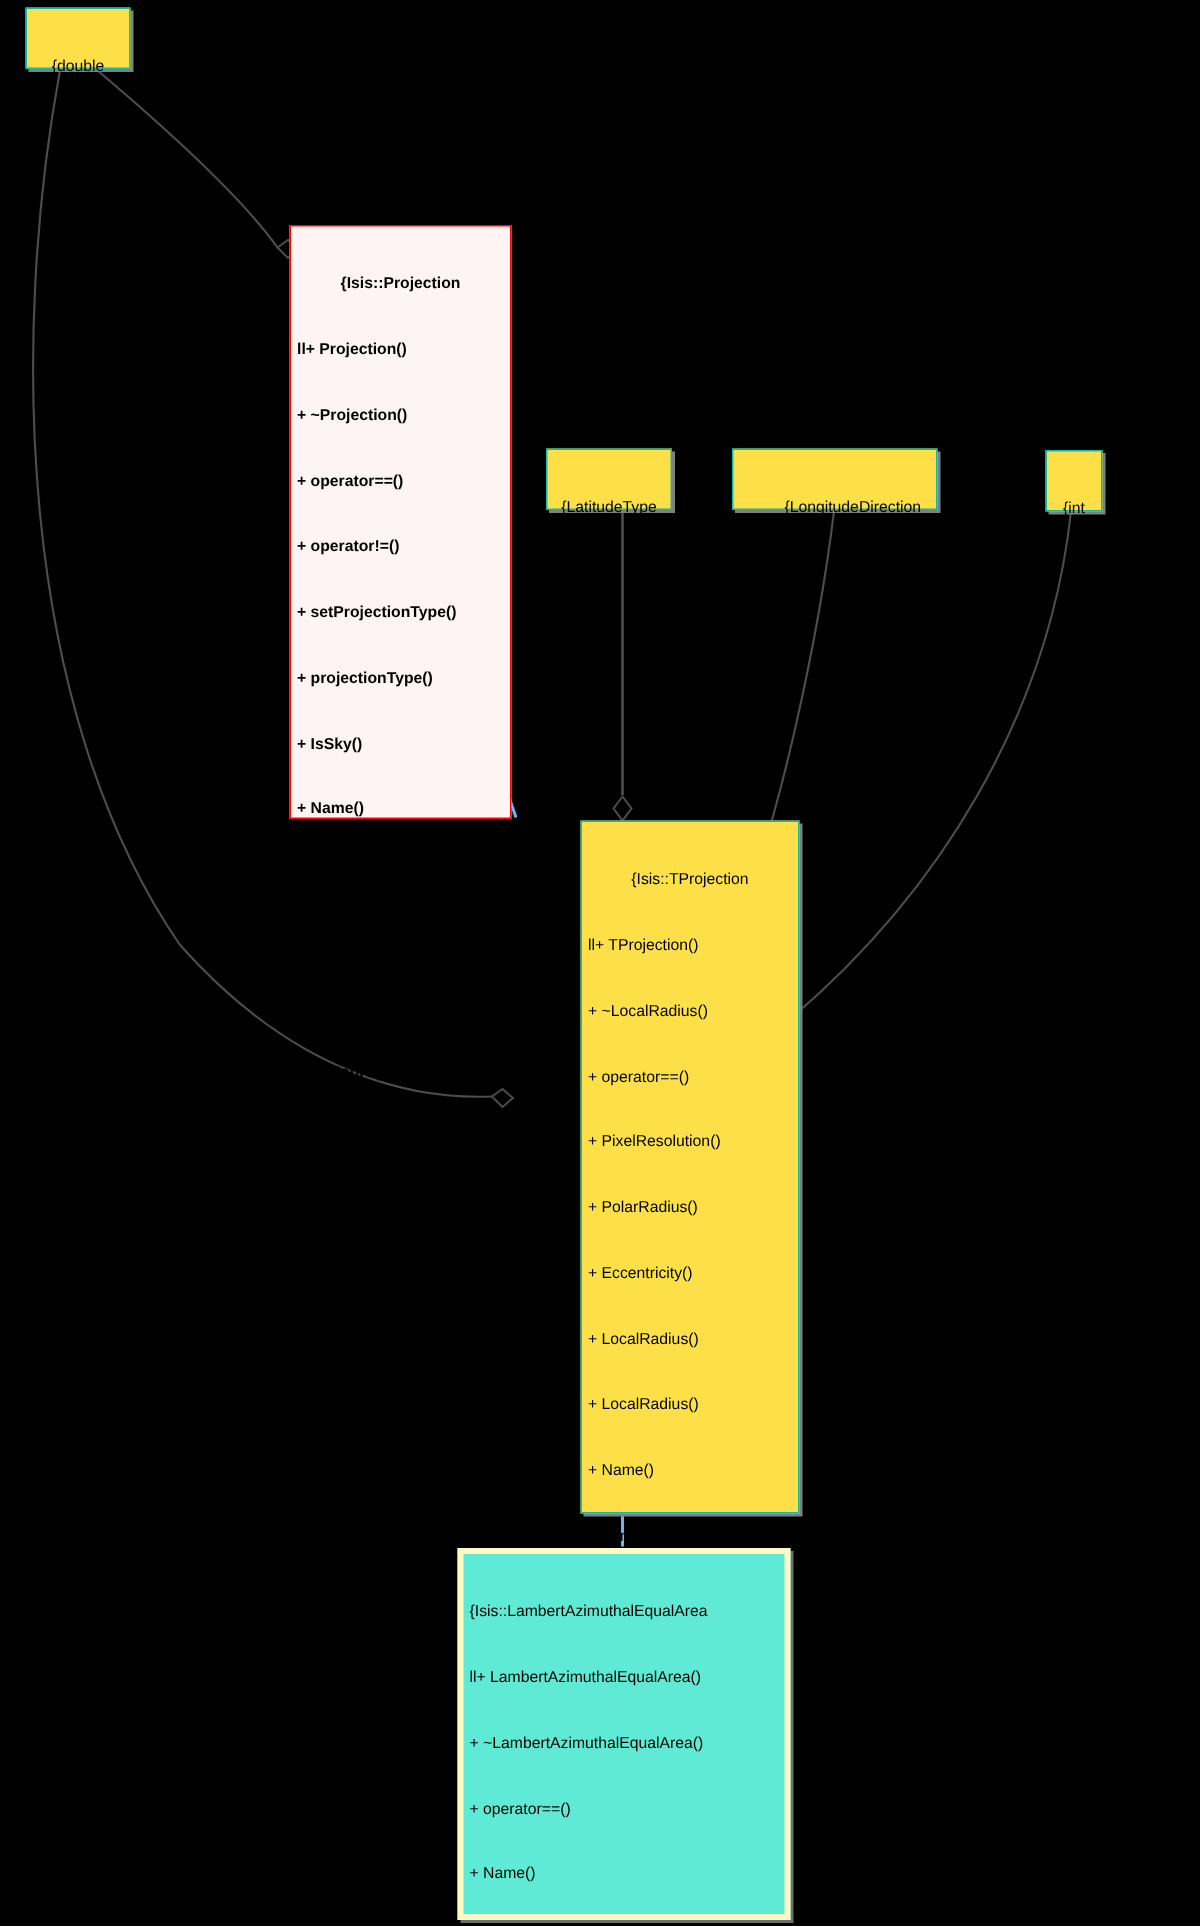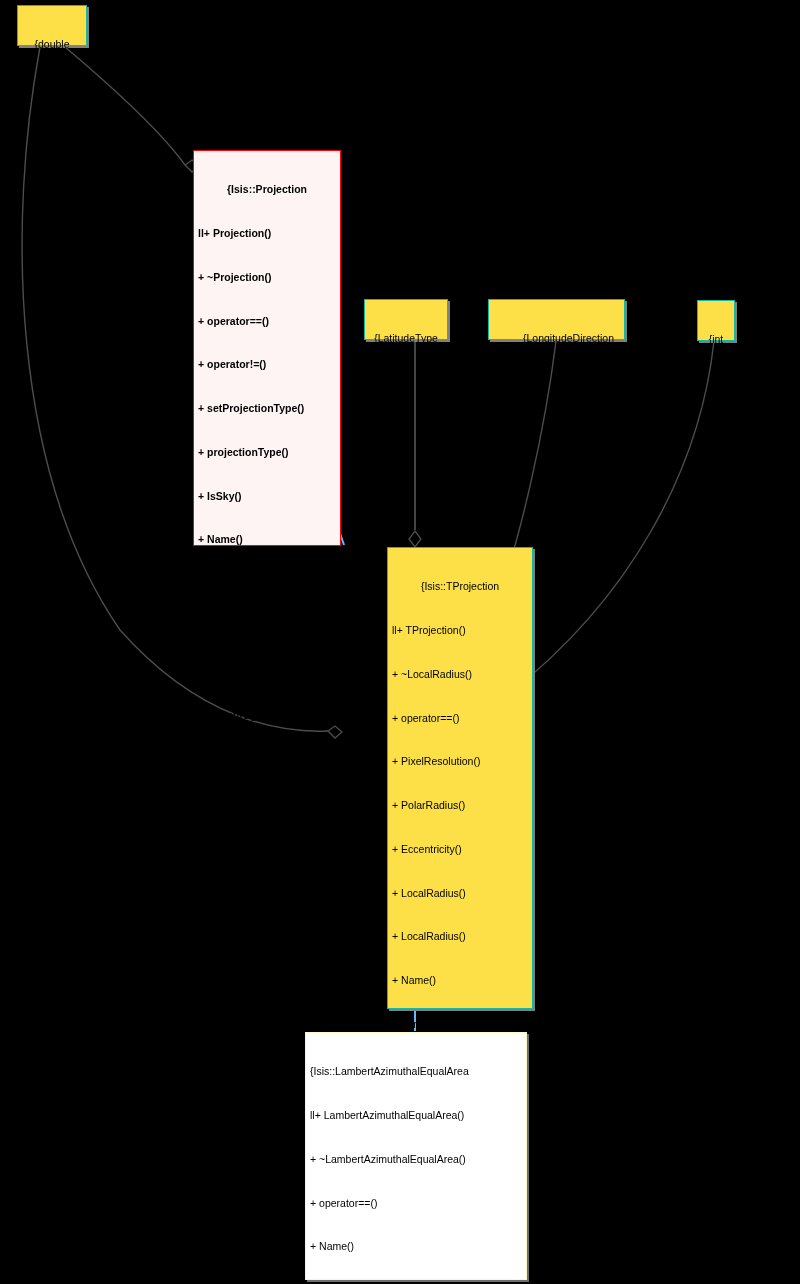--- a/index.html
+++ b/index.html
@@ -44,22 +44,22 @@
     text-align: center;
   }
   
   .node.highlight {
     background: #fff4f4;
     border: 1.5px solid #ff0000;
     box-shadow: none;
   }
   
   .node.grey {
-    background: #ffffff;
-    border: 1px solid #fef9c3;
+    background: #5eead4;
+    border: 4px solid #fef9c3;
     box-shadow: 2px 2px 0 0 #6e6e6e;
   }
   .node.small {
     text-align: center;
   }
   .node.small .title { text-align: center; }
   #n-double   { left: 17px;  top: 5px;   width: 70px;  height: 41px; }
   #n-projection { left: 193px; top: 150px; width: 148px; height: 396px; font-weight: bold; }
   #n-lattype  { left: 364px; top: 299px; width: 84px; height: 41px; }
   #n-londir   { left: 488px; top: 299px; width: 137px; height: 41px; padding-left: 28px; }

